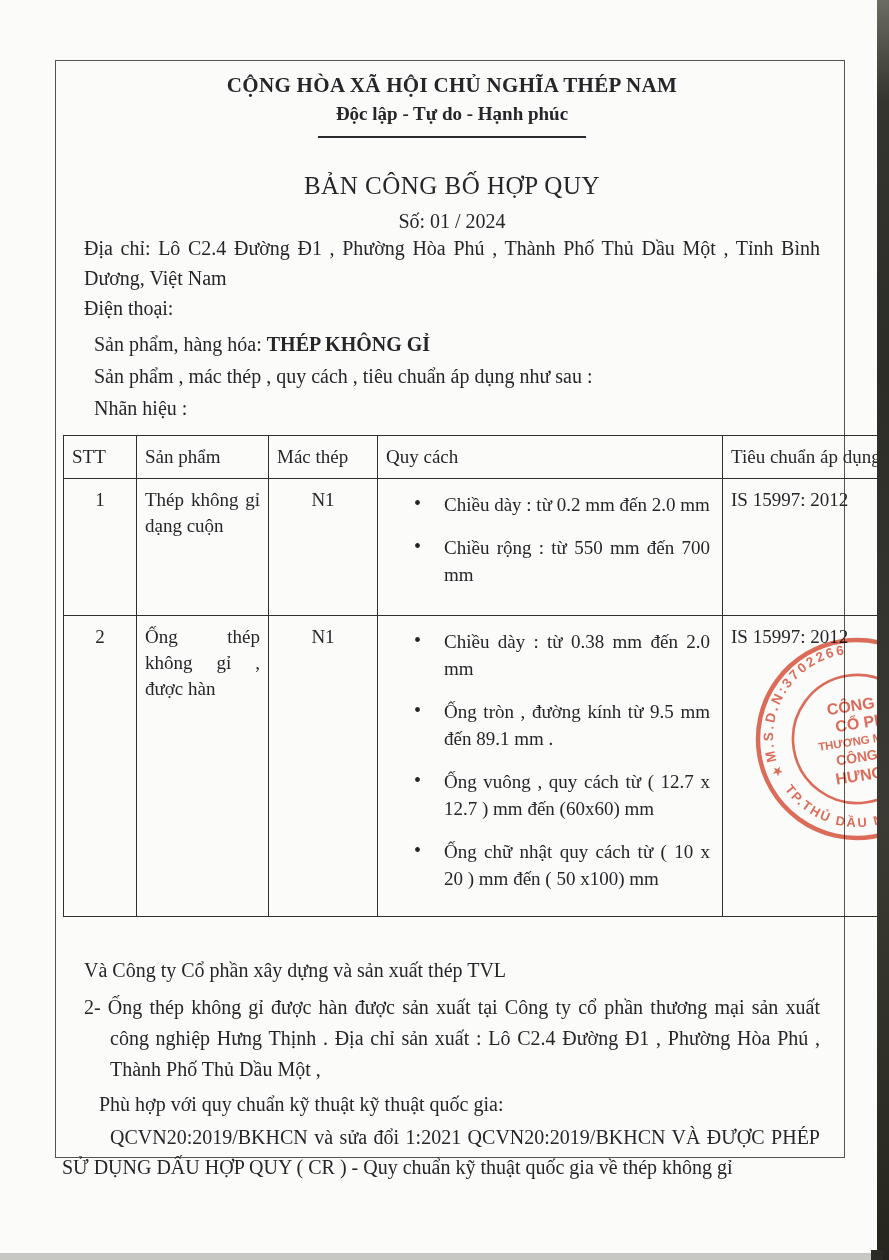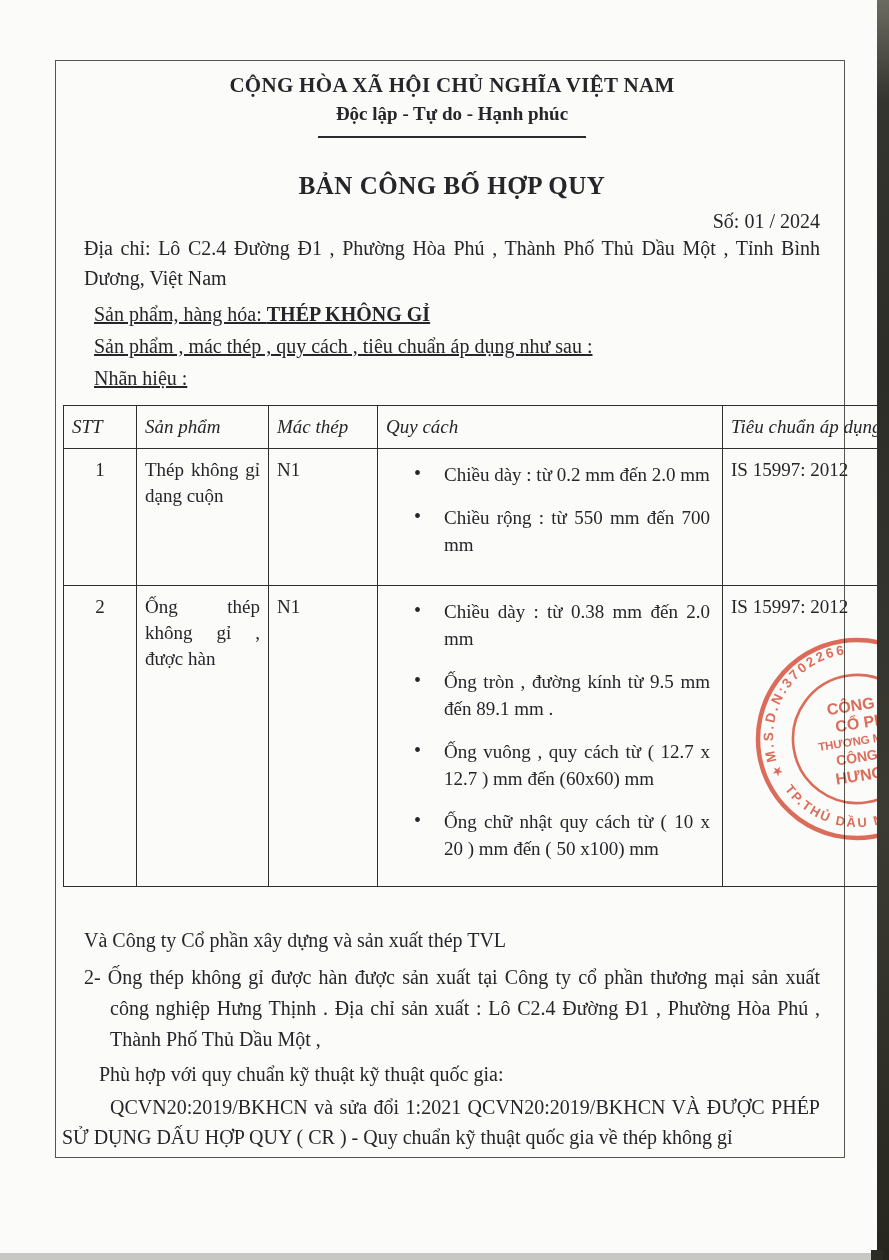--- a/index.html
+++ b/index.html
@@ -27,50 +27,50 @@
     position:absolute;left:55px;top:60px;
     width:790px;height:1098px;
     border:1.5px solid #55554d;
     box-sizing:border-box;
     padding:12px 24px 0 28px;
   }
   .nat-header{text-align:center;}
   .nat-title{font-weight:bold;font-size:21px;letter-spacing:.3px;}
   .motto{margin-top:5px;font-weight:bold;font-size:19px;}
   .motto-inner{display:inline-block;padding:0 18px 11px 18px;border-bottom:2px solid #2a2a2e;}
-  .doc-title{margin:34px 0 0 0;text-align:center;font-size:25px;font-weight:bold;letter-spacing:.5px;}
-  .doc-number{margin-top:10px;text-align:right;font-size:20px;}
+  .doc-title{margin:34px 0 0 0;text-align:center;font-size:25px;font-weight:normal;letter-spacing:.5px;}
+  .doc-number{margin-top:10px;text-align:center;font-size:20px;}
 
   .bodytext{font-size:20px;line-height:30px;}
   .p0{margin:12px 0 0 0;}
-  .p-indent{margin:2px 0 0 10px;text-decoration:underline;}
+  .p-indent{margin:2px 0 0 10px;}
   .j{text-align:justify;}
   .bold{font-weight:bold;}
 
   table.spec{
     border-collapse:collapse;
     margin:12px -20px 0 -21px;
     width:779px;
     table-layout:fixed;
     font-size:19px;
   }
   table.spec th, table.spec td{
     border:1.6px solid #2f2f2b;
     vertical-align:top;
     padding:8px 8px;
     line-height:26px;
   }
-  table.spec th{font-weight:normal;text-align:left;height:26px;font-style:italic;}
+  table.spec th{font-weight:normal;text-align:left;height:26px;}
   th.c-stt{width:56px;text-align:center;}
   th.c-sp{width:115px;}
   th.c-mt{width:92px;}
   th.c-qc{width:328px;}
   th.c-tc{width:176px;}
   td.num{text-align:center;}
-  td.grade{}
+  td.grade{text-align:center;}
   td.prod{text-align:justify;padding-right:12px;}
   ul.specs{list-style:none;margin:4px 0 0 0;padding:0 4px 0 58px;}
   ul.specs li{
     position:relative;margin-bottom:16px;text-align:justify;line-height:27px;
   }
   ul.specs li::before{
     content:"•";
     position:absolute;left:-30px;top:-1px;
     font-size:20px;
   }
@@ -90,31 +90,32 @@
     pointer-events:none;
   }
   .stamp text{font-family:"Liberation Sans","DejaVu Sans",sans-serif;}
 </style>
 </head>
 <body>
 
 <div class="frame">
 
   <div class="nat-header">
-    <div class="nat-title">CỘNG HÒA XÃ HỘI CHỦ NGHĨA VIỆT NAM</div>
+    <div class="nat-title">CỘNG HÒA XÃ HỘI CHỦ NGHĨA THÉP NAM</div>
     <div class="motto">
       <span class="motto-inner">Độc lập - Tự do - Hạnh phúc</span>
     </div>
   </div>
 
   <div class="doc-title">BẢN CÔNG BỐ HỢP QUY</div>
   <div class="doc-number">Số: 01 / 2024</div>
 
   <div class="bodytext">
     <div class="j">Địa chỉ: Lô C2.4 Đường Đ1 , Phường Hòa Phú , Thành Phố Thủ Dầu Một , Tỉnh Bình Dương, Việt Nam</div>
+    <div>Điện thoại:</div>
 
     <div class="p-indent" style="margin-top:6px;">
       <span>Sản phẩm, hàng hóa: </span><span class="bold">THÉP KHÔNG GỈ</span>
     </div>
     <div class="p-indent">Sản phẩm , mác thép , quy cách , tiêu chuẩn áp dụng như sau :</div>
     <div class="p-indent">Nhãn hiệu :</div>
   </div>
 
   <table class="spec">
     <thead>

